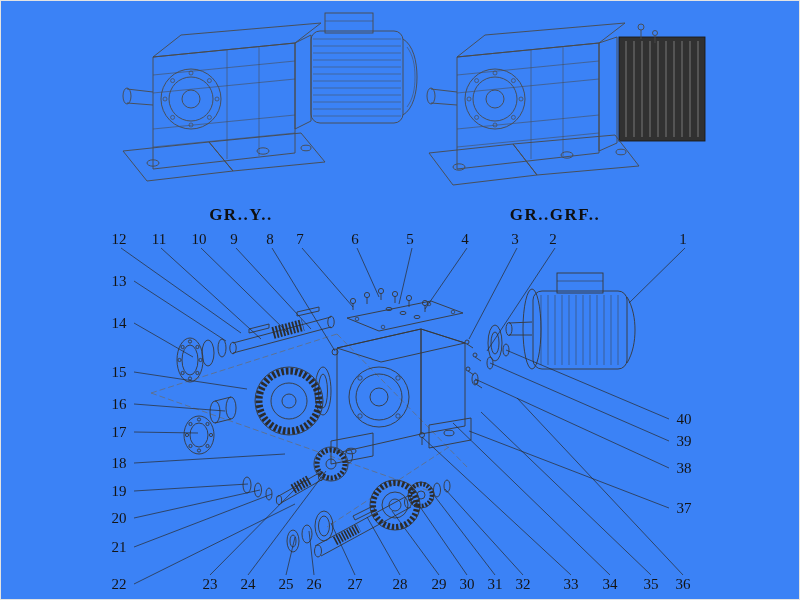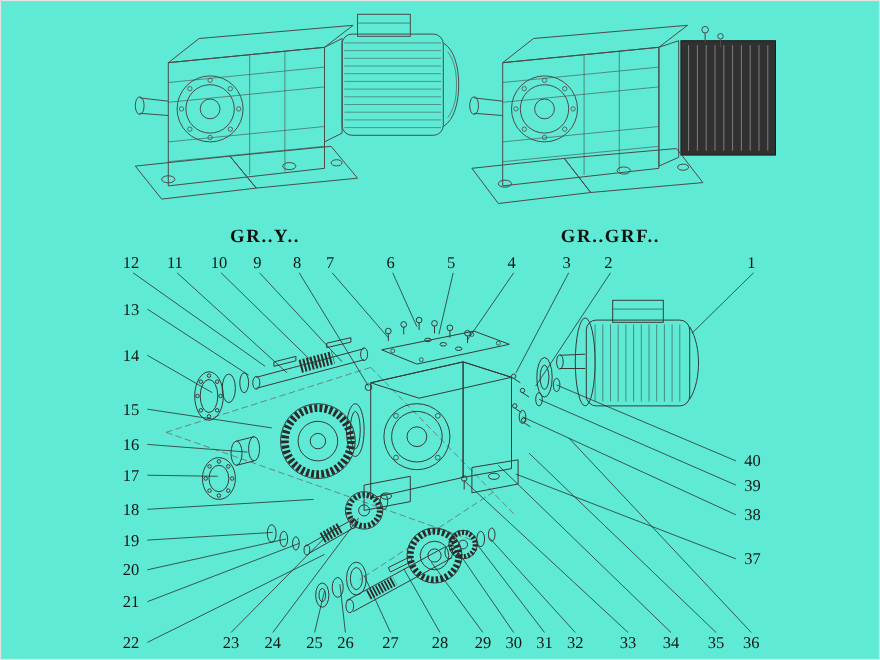--- a/index.html
+++ b/index.html
@@ -1,17 +1,17 @@
 <!DOCTYPE html>
 <html><head>
 <meta charset="utf-8">
 <style>
   html,body{margin:0;padding:0;background:#ffffff;}
   .stage{
-    position:relative;width:800px;height:600px;background:#5eead4;
+    position:relative;width:800px;height:600px;background:#3b82f6;
     border:1px solid #e3e3e3;box-sizing:border-box;overflow:hidden;
     font-family:"Liberation Serif",serif;
   }
   svg{position:absolute;left:0;top:0;}
   .callout{
     font-family:"Liberation Serif",serif;font-size:15px;fill:#141414;
     text-anchor:middle;
   }
   .title{
     font-family:"Liberation Serif",serif;font-size:17px;font-weight:700;

